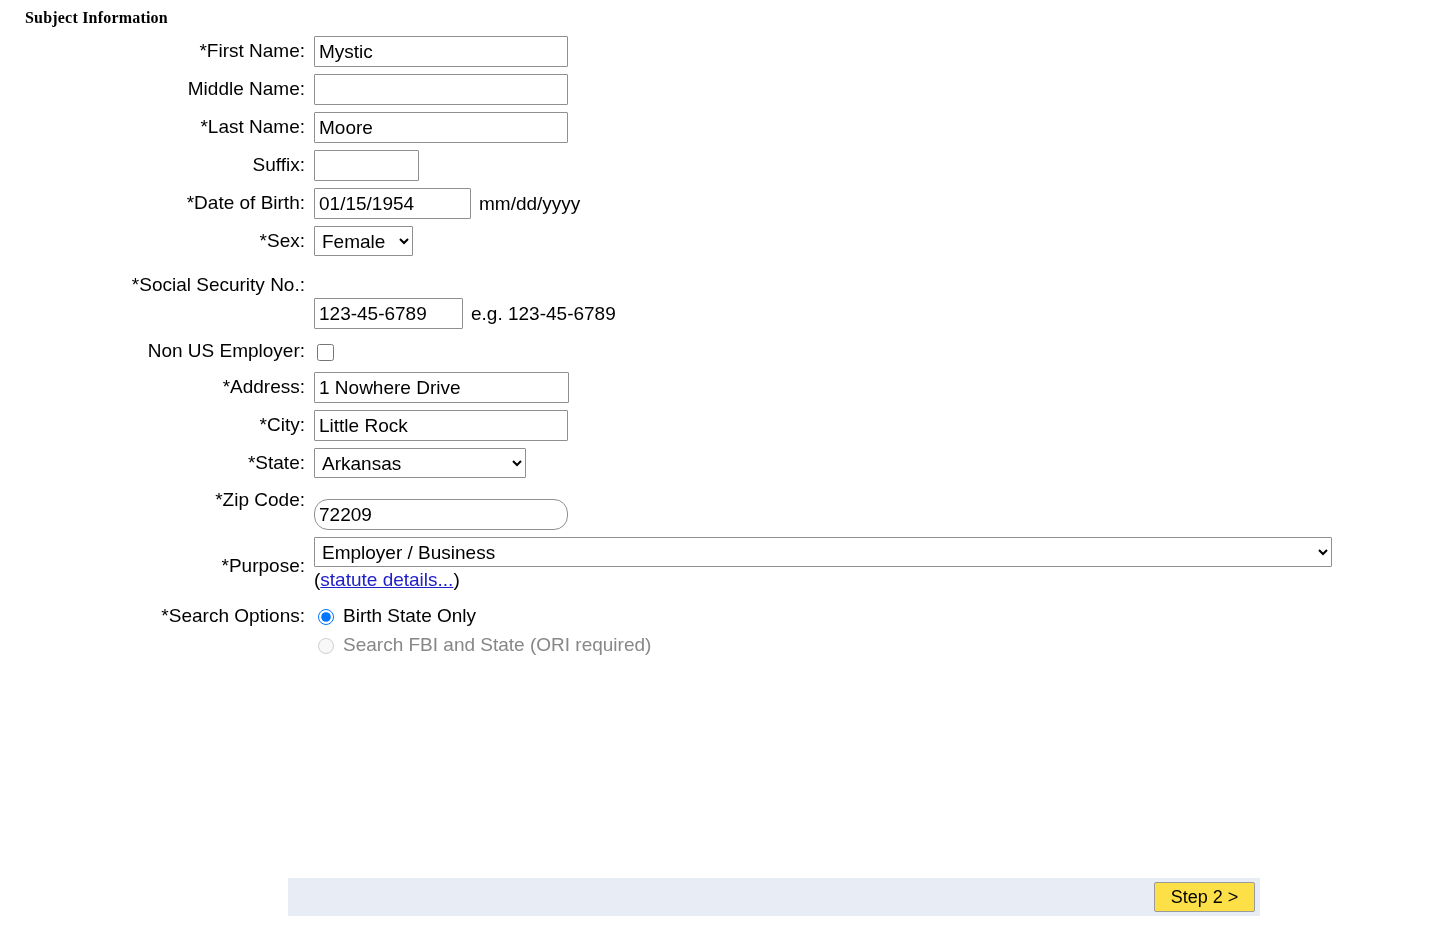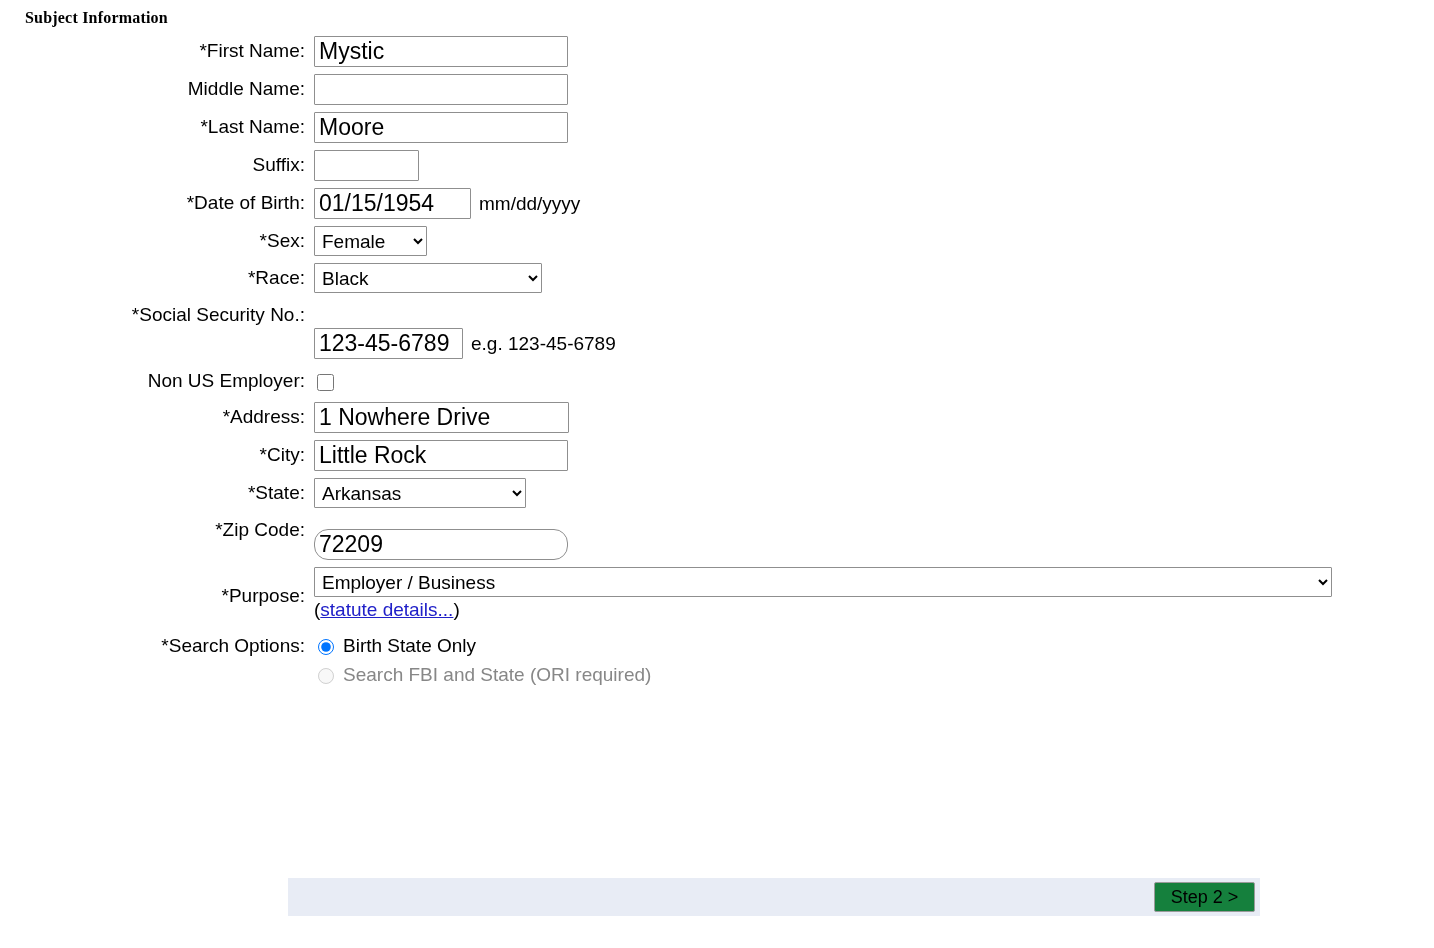--- a/index.html
+++ b/index.html
@@ -51,21 +51,21 @@
   td.fld {
     padding-left: 9px;
     vertical-align: top;
   }
 
   
   .row-gap td { height: 7px; font-size: 0; line-height: 0; }
 
   input.txt {
     font-family: "Liberation Sans", sans-serif;
-    font-size: 23px;
+    font-size: 19px;
     color: #000;
     background: #ffffff;
     border: 1px solid #8f8f8f;
     border-radius: 1px;
     padding: 2px 4px;
     box-sizing: border-box;
     height: 31px;
     line-height: 25px;
   }
   input.w-name   { width: 254px; }
@@ -80,21 +80,21 @@
     font-family: "Liberation Sans", sans-serif;
     font-size: 19px;
     color: #000;
     background: #ffffff;
     border: 1px solid #8f8f8f;
     border-radius: 1px;
     height: 30px;
     padding: 1px 3px;
     box-sizing: border-box;
   }
-  select.w-sex     { width: 113px; }
+  select.w-sex     { width: 99px; }
   select.w-race    { width: 228px; }
   select.w-state   { width: 212px; }
   select.w-purpose { width: 1018px; }
 
   .hint {
     font-size: 19px;
     color: #000;
     margin-left: 8px;
     line-height: 31px;
     display: inline-block;
@@ -141,21 +141,21 @@
     width: 972px;
     height: 38px;
     background: #e8ecf5;
   }
   .step-button {
     position: absolute;
     left: 866px;
     top: 4px;
     width: 101px;
     height: 30px;
-    background: #15803d;
+    background: #fde047;
     border: 1px solid #9a9a9a;
     border-radius: 2px;
     font-family: "Liberation Sans", sans-serif;
     font-size: 18px;
     color: #000;
     cursor: pointer;
     padding: 0;
   }
 </style>
 </head>
@@ -226,28 +226,20 @@
       <select class="sel w-sex">
         <option>Female</option>
       </select>
     </td>
   </tr>
   <tr class="row-gap">
         <td></td>
         <td></td>
       </tr>
 
-  <tr>
-    <td class="lbl">*Race:</td>
-    <td class="fld">
-      <select class="sel w-race">
-        <option>Black</option>
-      </select>
-    </td>
-  </tr>
   <tr class="row-gap">
         <td></td>
         <td></td>
       </tr>
 
   <tr>
     <td class="lbl">*Social Security No.:</td>
     <td class="fld" style="padding-top:28px;">
       <input class="txt w-ssn" type="text" value="123-45-6789" style=""><span class="hint">e.g. 123-45-6789</span>
     </td>

